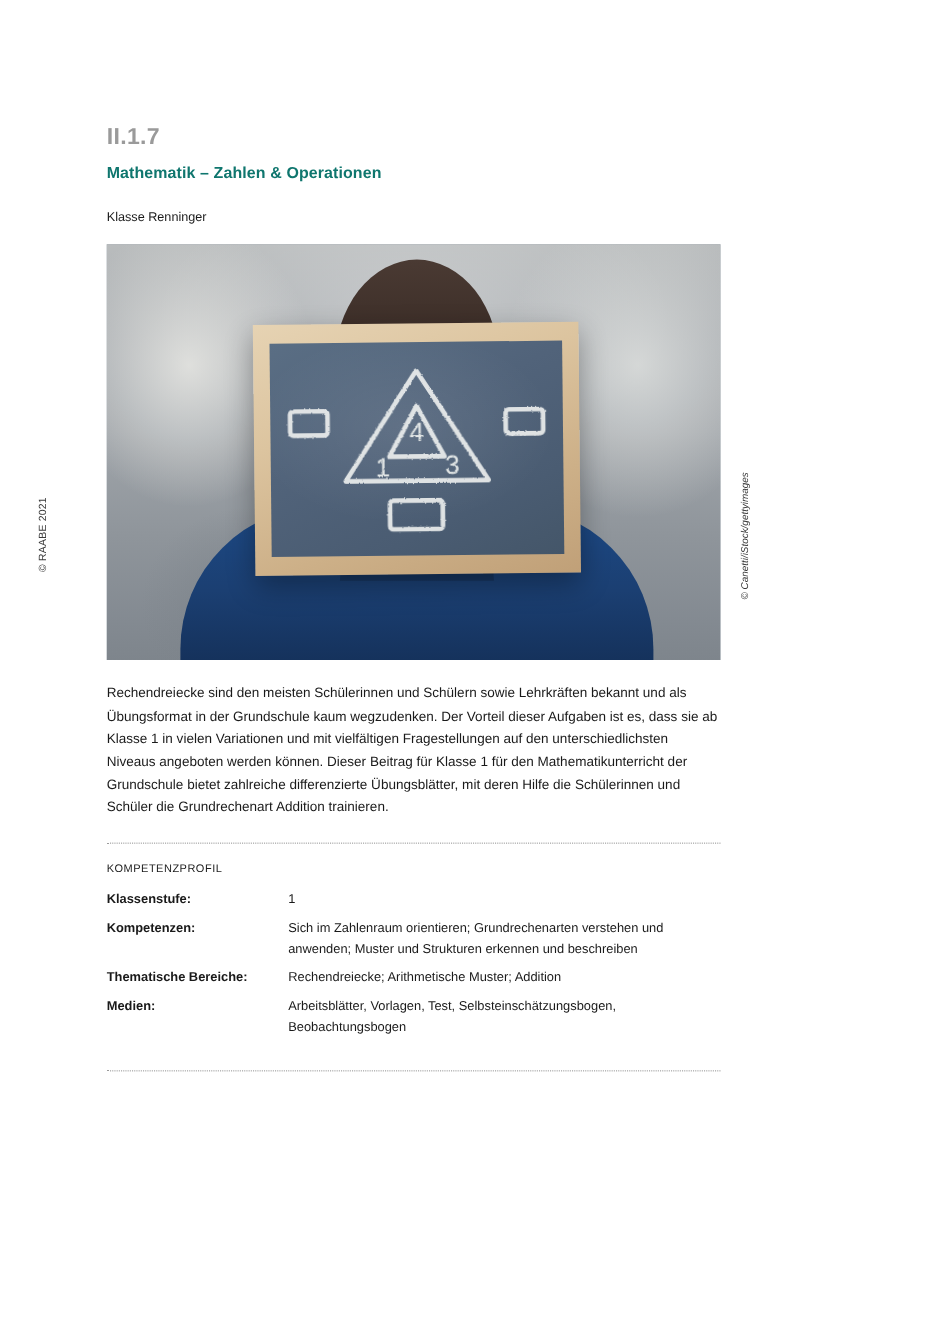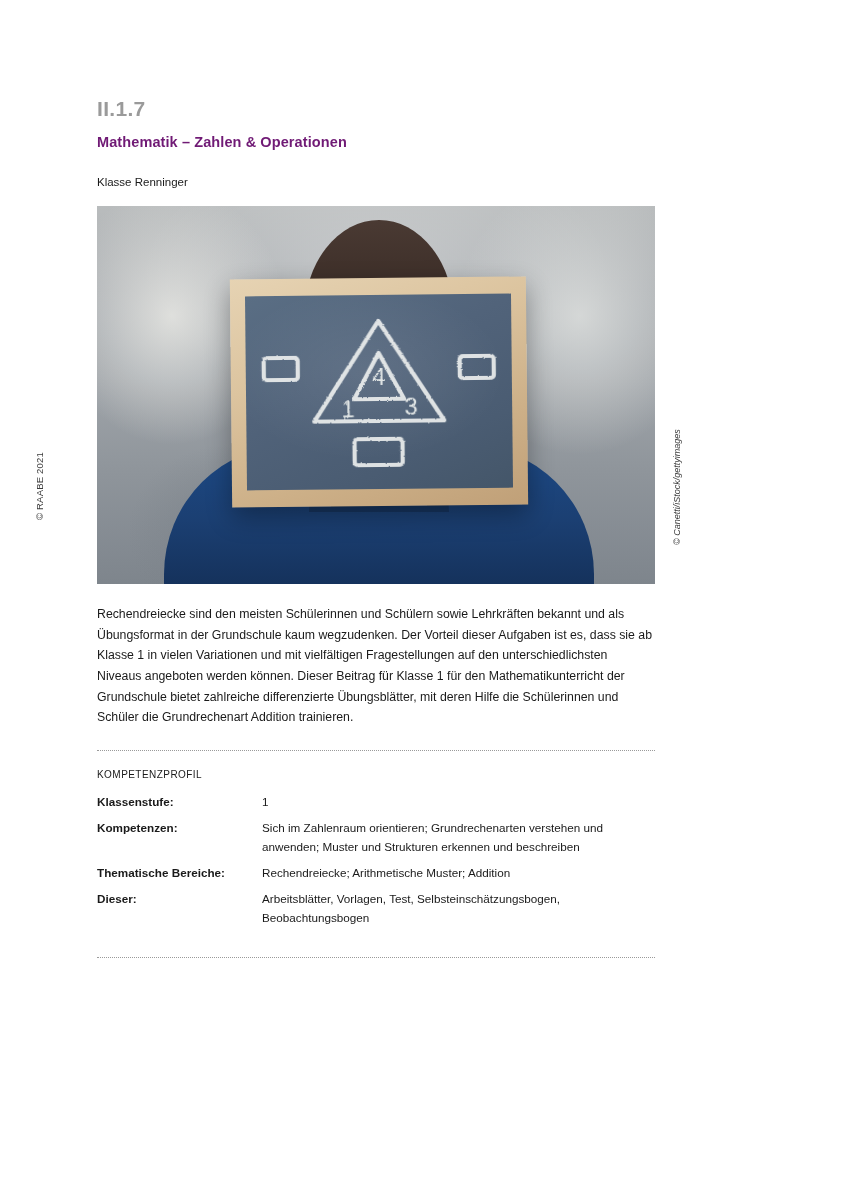--- a/index.html
+++ b/index.html
@@ -27,35 +27,35 @@
     transform: rotate(-90deg);
     transform-origin: 0 0;
     font-size: 9.5px;
     color: #3a3a3a;
     letter-spacing: 0.2px;
     white-space: nowrap;
   }
   .content {
     position: absolute;
     left: 97px;
-    top: 0;
+    top: 16px;
     width: 560px;
   }
   .code-id {
     margin-top: 97px;
     font-size: 21px;
     font-weight: bold;
     color: #9a9a9a;
     letter-spacing: 0.3px;
   }
   .subject {
     margin-top: 13px;
     font-size: 14.5px;
     font-weight: bold;
-    color: #701a75;
+    color: #0f766e;
     letter-spacing: 0.1px;
   }
   .title {
     margin-top: 23px;
     font-size: 21.5px;
     font-weight: bold;
     color: #111111;
     line-height: 1.42;
     width: 540px;
   }
@@ -275,21 +275,21 @@
         </tr>
         <tr>
           <td class="key">Kompetenzen:</td>
           <td class="val">Sich im Zahlenraum orientieren; Grundrechenarten verstehen und anwenden; Muster und Strukturen erkennen und beschreiben</td>
         </tr>
         <tr>
           <td class="key">Thematische Bereiche:</td>
           <td class="val">Rechendreiecke; Arithmetische Muster; Addition</td>
         </tr>
         <tr>
-          <td class="key">Dieser:</td>
+          <td class="key">Medien:</td>
           <td class="val">Arbeitsblätter, Vorlagen, Test, Selbsteinschätzungsbogen, Beobachtungsbogen</td>
         </tr>
       </tbody>
     </table>
 
     <div class="rule"></div>
 
   </div>
 
   <div class="figure-credit">© Canetti/iStock/gettyimages</div>

